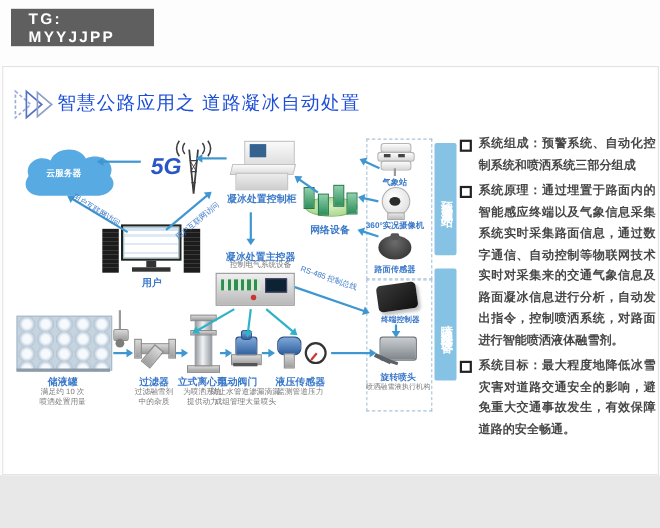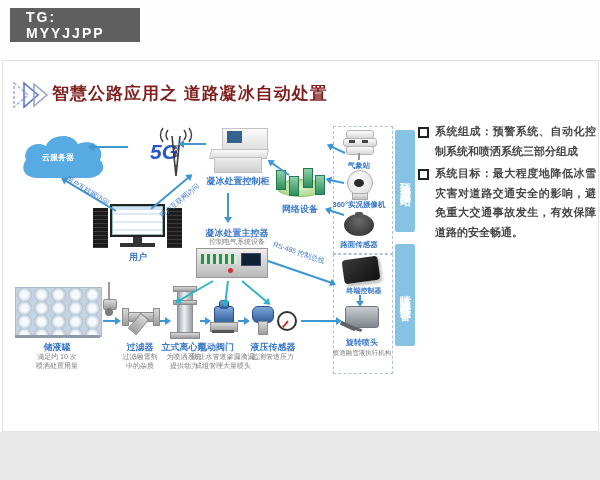--- a/index.html
+++ b/index.html
@@ -11,21 +11,21 @@
          display:flex;align-items:center;justify-content:center;font-weight:bold;
          font-size:14px;letter-spacing:2px;padding-left:16px;}
   
   .bottomstrip{left:0;top:432px;width:600px;height:48px;background:#e8e8e8;}
   .wm{left:417px;top:441px;width:183px;height:27px;background:#fff;
       box-shadow:-5px 5px 0 #bdbdbd;display:flex;align-items:center;justify-content:center;
       font-weight:bold;font-size:13px;color:#161616;letter-spacing:.5px;}
   
   .card{left:2px;top:60px;width:595px;height:370px;background:#fff;border:1px solid #e3e3e3;}
   
-  .title{left:52px;top:82px;font-size:17px;font-weight:bold;color:#7f1d1d;letter-spacing:1px;}
+  .title{left:52px;top:82px;font-size:17px;font-weight:normal;color:#1d4ed8;letter-spacing:1px;}
   .tri{left:12px;top:80px;}
   
   .panel{left:418px;top:122px;width:178px;}
   .b-item{display:flex;margin-bottom:3px;}
   .b-sq{flex:0 0 7px;width:7px;height:7px;border:2px solid #222;margin:5px 6px 0 0;}
   .b-txt{margin:0;font-size:11px;line-height:19.5px;color:#474747;text-align:justify;font-weight:bold;}
   
   .vtab{width:20px;background:#85c2e4;border-radius:2px;color:#fff;font-size:11px;
         display:flex;align-items:center;justify-content:center;
         writing-mode:vertical-rl;letter-spacing:3px;font-weight:bold;}
@@ -104,21 +104,21 @@
     <polygon points="12,3 26,15 12,27" fill="none" stroke="#5571c4" stroke-width="1.5"></polygon>
     <polygon points="22,4 35,15 22,26" fill="none" stroke="#8fa0c8" stroke-width="1.5"></polygon>
   </svg>
   <div class="abs title">智慧公路应用之 道路凝冰自动处置</div>
 
   <svg class="abs" style="left:16px;top:130px" width="92" height="56" viewBox="0 0 92 56">
     <path d="M22 48 C8 48 4 38 10 30 C6 18 20 10 30 16 C34 4 56 2 62 14 C76 8 90 18 84 30 C92 38 84 48 72 48 Z" fill="#57aae2"></path>
   </svg>
   <span class="cloudtxt" style="left:42px;top:152px">云服务器</span>
 
-  <span class="fiveg" style="left:150px;top:140px">5G</span>
+  <span class="fiveg" style="left:137px;top:140px">5G</span>
   <svg class="abs" style="left:158px;top:126px" width="36" height="52" viewBox="0 0 36 52">
     <polyline points="14,10 18,50 22,10" fill="none" stroke="#3d3d3d" stroke-width="1.6"></polyline>
     <line x1="14.7" y1="20" x2="21.3" y2="20" stroke="#3d3d3d" stroke-width="1"></line>
     <line x1="15.4" y1="30" x2="20.6" y2="30" stroke="#3d3d3d" stroke-width="1"></line>
     <line x1="16" y1="40" x2="20" y2="40" stroke="#3d3d3d" stroke-width="1"></line>
     <line x1="14.7" y1="20" x2="20.6" y2="30" stroke="#3d3d3d" stroke-width=".8"></line>
     <line x1="21.3" y1="20" x2="15.4" y2="30" stroke="#3d3d3d" stroke-width=".8"></line>
     <path d="M10 14 Q6 9 10 4" fill="none" stroke="#3d3d3d" stroke-width="1.4"></path>
     <path d="M5 16 Q0 9 5 2" fill="none" stroke="#3d3d3d" stroke-width="1.4"></path>
     <path d="M26 14 Q30 9 26 4" fill="none" stroke="#3d3d3d" stroke-width="1.4"></path>
@@ -262,18 +262,22 @@
   <div class="arr ab" style="left:238px;top:320px;width:10px"></div>
   <div class="arr ab" style="left:301px;top:320px;width:39px"></div>
 
   <div class="abs panel">
     <div class="b-item">
       <span class="b-sq"></span>
       <p class="b-txt">系统组成：预警系统、自动化控制系统和喷洒系统三部分组成</p>
     </div>
     <div class="b-item">
       <span class="b-sq"></span>
+      <p class="b-txt">系统原理：通过埋置于路面内的智能感应终端以及气象信息采集系统实时采集路面信息，通过数字通信、自动控制等物联网技术实时对采集来的交通气象信息及路面凝冰信息进行分析，自动发出指令，控制喷洒系统，对路面进行智能喷洒液体融雪剂。</p>
+    </div>
+    <div class="b-item">
+      <span class="b-sq"></span>
       <p class="b-txt">系统目标：最大程度地降低冰雪灾害对道路交通安全的影响，避免重大交通事故发生，有效保障道路的安全畅通。</p>
     </div>
   </div>
 
 
 </div>
 
 </body></html>

